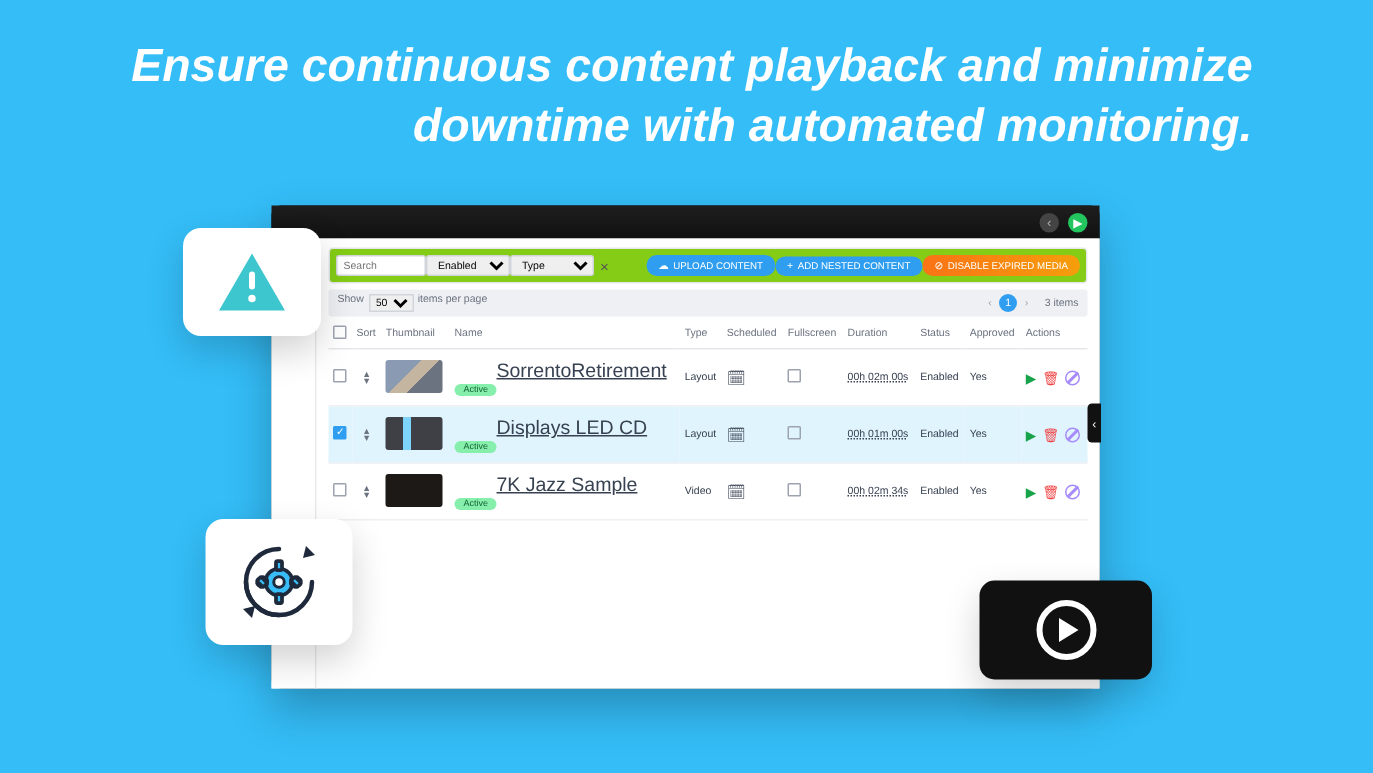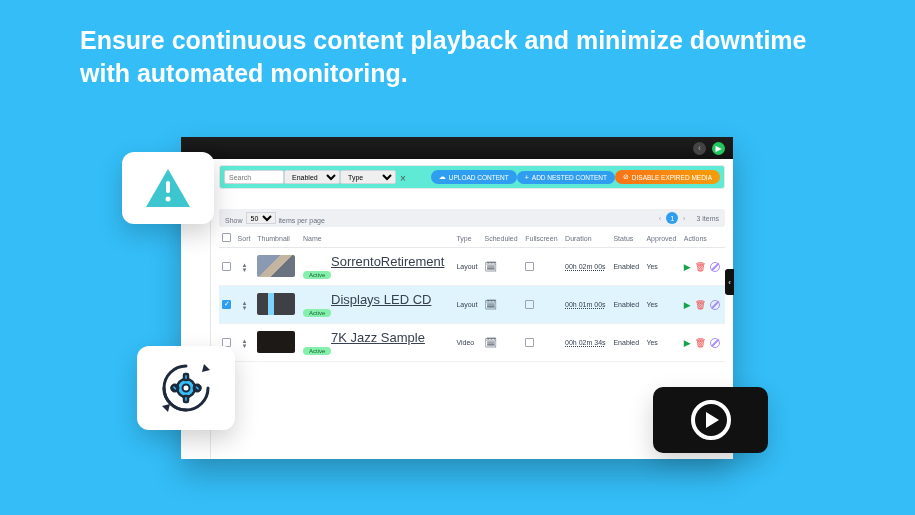--- a/index.html
+++ b/index.html
@@ -3,22 +3,22 @@
 <meta charset="utf-8">
 <style>
   * { box-sizing: border-box; margin: 0; padding: 0; }
   body {
     width: 915px; height: 515px;
     background: #34bdf7;
     font-family: -apple-system, BlinkMacSystemFont, "Segoe UI", Arial, sans-serif;
     position: relative; overflow: hidden;
   }
   .headline {
-    color: #fff; text-align: left; font-weight: 700;
-    font-size: 25px; line-height: 1.3; padding: 24px 80px 0;
+    color: #fff; text-align: right; font-weight: 700;
+    font-size: 31px; line-height: 1.3; padding: 24px 80px 0; font-style: italic;
   }
 
   
   .monitor {
     position: absolute; left: 181px; top: 137px; width: 552px; height: 322px;
     background: #000; border-radius: 6px;
     box-shadow: 0 14px 30px rgba(0,0,0,.25);
   }
   .titlebar {
     height: 22px; background: linear-gradient(#1e1e1e,#111);
@@ -31,32 +31,32 @@
   
   .app{display:flex;height:100%;}
   .sidebar{width:30px;background:#fff;border-right:1px solid #e5e7eb;display:flex;flex-direction:column;align-items:center;padding-top:6px;gap:10px;}
   .edit-dot{width:18px;height:18px;border-radius:50%;background:#34bdf7;color:#fff;display:flex;align-items:center;justify-content:center;font-size:10px;}
   .chev{color:#9ca3af;font-size:12px;margin-top:auto;margin-bottom:80px;}
   .main{flex:1;background:#fff;padding:6px 8px;position:relative;}
 
   .tabs{display:flex;gap:16px;font-size:9px;color:#9ca3af;padding:2px 0 6px;}
   .tab.active{color:#111;}
 
-  .filterbar{display:flex;align-items:flex-end;gap:0;background:#5eead4;border:1px solid #e5e7eb;padding:4px;border-radius:3px;}
+  .filterbar{display:flex;align-items:flex-end;gap:0;background:#84cc16;border:1px solid #e5e7eb;padding:4px;border-radius:3px;}
   .finput{font-size:7px;border:1px solid #d1d5db;border-radius:2px;padding:2px 4px;width:60px;height:14px;}
   .fsel{font-size:7px;border:1px solid #d1d5db;border-radius:2px;padding:0 3px;height:14px;width:56px;}
   .fclose{font-size:10px;color:#555;margin-left:4px;}
   .spacer{flex:1;}
   .pill{font-size:6.5px;color:#fff;border-radius:9px;padding:3px 8px;white-space:nowrap;display:flex;align-items:center;gap:3px;}
   .p-blue{background:#2f9ef0;}
   .p-blue2{background:#2f9ef0;}
   .p-orange{background:linear-gradient(90deg,#f97316,#f59e0b);}
   .pill .ic{font-size:7px;}
 
-  .pager{display:flex;align-items:flex-end;background:#eef0f3;font-size:7px;color:#6b7280;padding:3px 6px;margin-top:20px;border-radius:2px;}
+  .pager{display:flex;align-items:flex-start;background:#eef0f3;font-size:7px;color:#6b7280;padding:3px 6px;margin-top:4px;border-radius:2px;}
   .pager select{font-size:7px;height:12px;border:1px solid #d1d5db;margin:0 3px;}
   .pager .nav{margin-left:auto;display:flex;align-items:center;gap:5px;}
   .pager .pg{width:12px;height:12px;border-radius:50%;background:#2f9ef0;color:#fff;display:flex;align-items:center;justify-content:center;font-size:7px;}
   .pager .ar{color:#9ca3af;}
 
   table{width:100%;border-collapse:collapse;font-size:7px;color:#374151;margin-top:2px;}
   th{color:#6b7280;font-weight:500;text-align:left;padding:4px 3px;border-bottom:1px solid #e5e7eb;white-space:nowrap;}
   td{padding:6px 3px;border-bottom:1px solid #eef0f3;white-space:nowrap;}
   tr.sel td{background:#e0f4fe;}
   .chk{width:9px;height:9px;border:1px solid #9ca3af;border-radius:1px;display:inline-block;}

